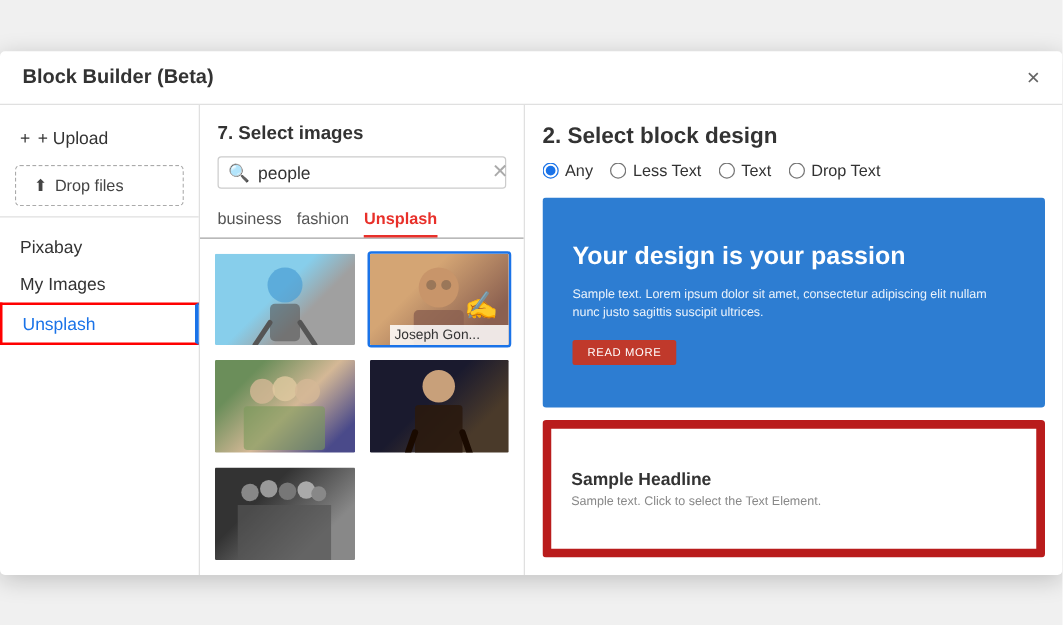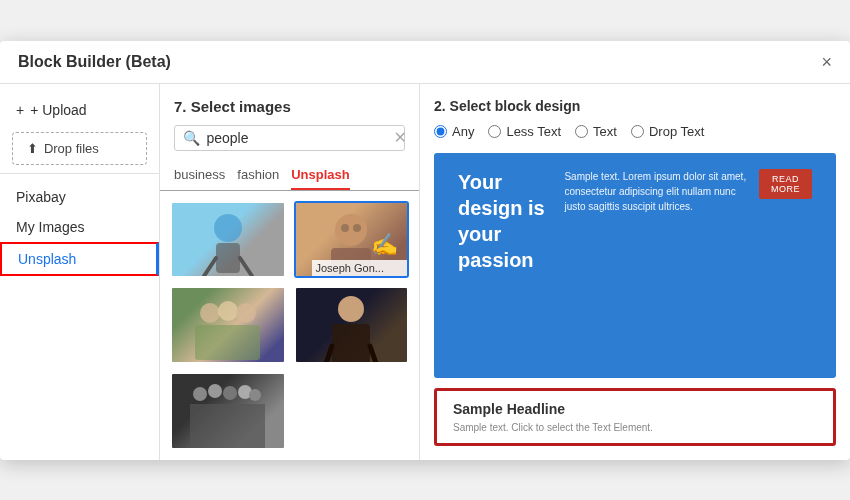--- a/index.html
+++ b/index.html
@@ -216,21 +216,21 @@
       flex-direction: column;
       overflow: hidden;
       padding: 14px;
       gap: 14px;
     }
     .block-design-section {
       display: flex;
       flex-direction: column;
     }
     .block-design-title {
-      font-size: 14px;
+      font-size: 18px;
       font-weight: bold;
       color: #333;
       margin-bottom: 10px;
     }
     .radio-group {
       display: flex;
       gap: 14px;
       align-items: center;
     }
     .radio-option {
@@ -248,24 +248,24 @@
     .preview-area {
       flex: 1;
       display: flex;
       flex-direction: column;
       gap: 10px;
       overflow: hidden;
     }
     .preview-card-blue {
       background: #2d7dd2;
       border-radius: 3px;
-      padding: 16px 24px;
-      flex: 1;
-      display: flex;
-      flex-direction: row;
+      padding: 28px 24px;
+      flex: 1;
+      display: flex;
+      flex-direction: column;
       justify-content: center;
       min-height: 0;
     }
     .preview-card-blue h2 {
       color: #fff;
       font-size: 20px;
       font-weight: bold;
       margin-bottom: 10px;
       line-height: 1.3;
     }
@@ -282,23 +282,23 @@
       padding: 5px 12px;
       font-size: 9px;
       cursor: pointer;
       border-radius: 2px;
       text-transform: uppercase;
       letter-spacing: 0.5px;
       align-self: flex-start;
     }
     .preview-card-white {
       background: #fff;
-      border: 3px solid #b91c1c;
+      border: 7px solid #b91c1c;
       border-radius: 3px;
-      padding: 10px 16px;
+      padding: 32px 16px;
     }
     .preview-card-white h3 {
       font-size: 14px;
       font-weight: bold;
       color: #333;
       margin-bottom: 5px;
     }
     .preview-card-white p {
       font-size: 10px;
       color: #888;

